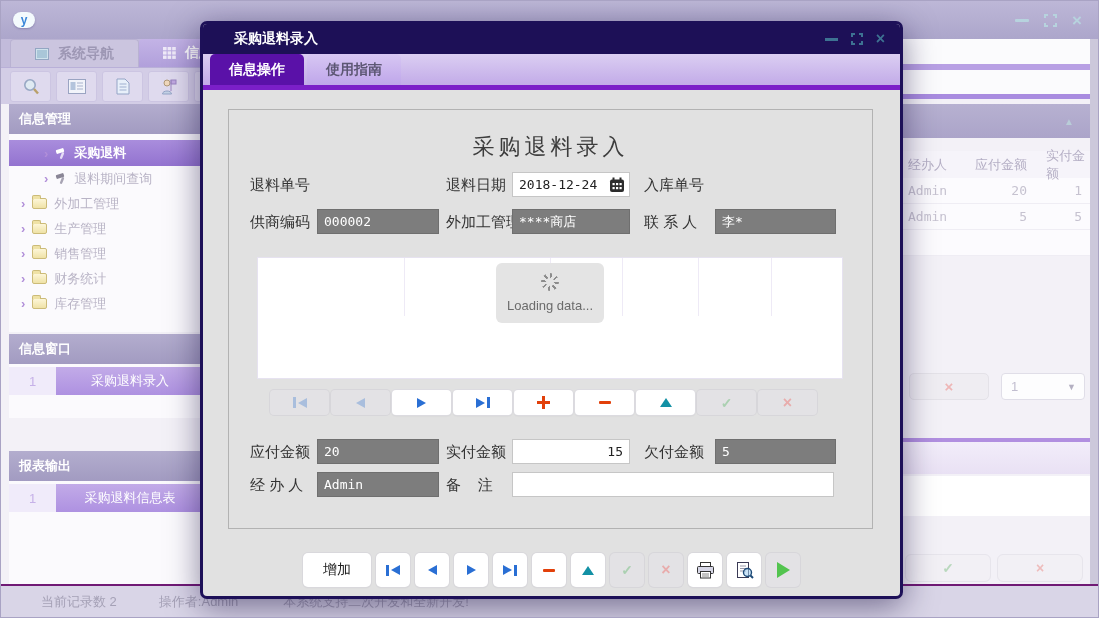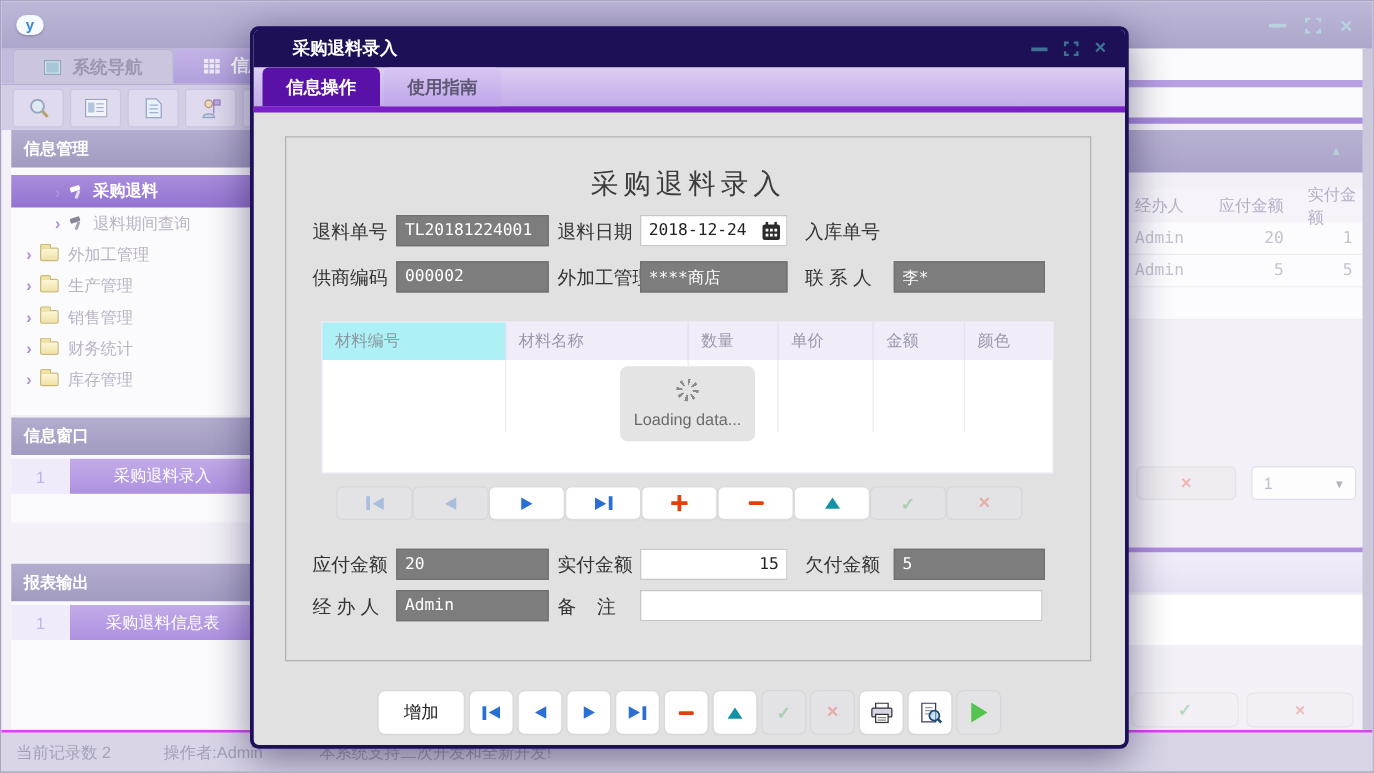--- a/index.html
+++ b/index.html
@@ -47,21 +47,21 @@
   .folder::before{content:"";position:absolute;left:-1px;top:-4px;width:7px;height:3px;
     background:#efe2a6;border:1px solid #ccbb78;border-bottom:none;border-radius:2px 2px 0 0;}
   .hammer{margin-right:6px;flex:none;}
   .info-item{display:flex;height:28px;margin-top:3px;}
   .idx{width:47px;background:#f0ebfa;color:#c6b1e8;display:flex;align-items:center;justify-content:center;font-size:13px;}
   .ilabel{flex:1;background:linear-gradient(#c2abe8,#ae91e1);color:#fff;font-size:13px;
     display:flex;align-items:center;justify-content:center;}
 
   
   .statusbar{position:absolute;left:0;bottom:0;right:0;height:33px;background:#d9d5e7;
-    border-top:2px solid #d946ef;color:#a5a1b6;font-size:13px;display:flex;align-items:center;}
+    border-top:2px solid #701a75;color:#a5a1b6;font-size:13px;display:flex;align-items:center;padding-left:28px;}
   .statusbar span{margin-left:12px;}
   .statusbar .st2{margin-left:42px;} .statusbar .st3{margin-left:45px;}
 
   
   .bg-right{position:absolute;left:898px;top:38px;width:193px;height:547px;background:#f3f1f7;}
   .bgw1{position:absolute;left:0;right:0;top:0;height:25px;background:#fbfbfd;}
   .bgl1{position:absolute;left:0;right:0;top:25px;height:6px;background:#b8a0e4;}
   .bgw2{position:absolute;left:0;right:0;top:31px;height:24px;background:#fbfbfd;}
   .bgl2{position:absolute;left:0;right:0;top:55px;height:5px;background:#a98ce0;}
   .bg-band{position:absolute;left:0;right:0;top:65px;height:34px;background:linear-gradient(#b7b1d1,#aba4c9);}
@@ -392,21 +392,20 @@
       </div>
     </div>
     <div class="m-accent"></div>
 
     <div class="m-body">
       <div class="groupbox">
         <div class="form-title">采购退料录入</div>
 
         <div class="frow r1">
           <span class="fl flabel p1l">退料单号</span>
-          <div class="fl ffield gray p1f">TL20181224001</div>
           <span class="fl flabel p2l">退料日期</span>
           <div class="fl ffield whitef datef p2f">
             <span>2018-12-24</span>
             <svg class="cal" width="16" height="16" viewBox="0 0 16 16">
               <rect x="1" y="2.5" width="14" height="12.5" rx="2" fill="#2c2c2c"></rect>
               <rect x="3.5" y="0.5" width="2" height="4" fill="#2c2c2c"></rect>
               <rect x="10.5" y="0.5" width="2" height="4" fill="#2c2c2c"></rect>
               <g fill="#ffffff">
                 <rect x="3.5" y="6" width="2.2" height="2.2"></rect>
                   <rect x="7" y="6" width="2.2" height="2.2"></rect>
@@ -423,28 +422,20 @@
         <div class="frow r2">
           <span class="fl flabel p1l">供商编码</span>
           <div class="fl ffield gray p1f">000002</div>
           <span class="fl flabel p2l">外加工管理</span>
           <div class="fl ffield gray p2f">****商店</div>
           <span class="fl flabel p3l">联 系 人</span>
           <div class="fl ffield gray p3f">李*</div>
         </div>
 
         <div class="grid">
-          <div class="ghead">
-            <span class="gcell g0">材料编号</span>
-            <span class="gcell g1">材料名称</span>
-            <span class="gcell g2">数量</span>
-            <span class="gcell g3">单价</span>
-            <span class="gcell g4">金额</span>
-            <span class="gcell g5">颜色</span>
-          </div>
           <div class="gbody">
             <div class="gline" style="left:146px;"></div>
             <div class="gline" style="left:292px;"></div>
             <div class="gline" style="left:364px;"></div>
             <div class="gline" style="left:440px;"></div>
             <div class="gline" style="left:513px;"></div>
             <div class="loadbox">
               <div class="spinner"></div>
               <span class="loadtext">Loading data...</span>
             </div>

